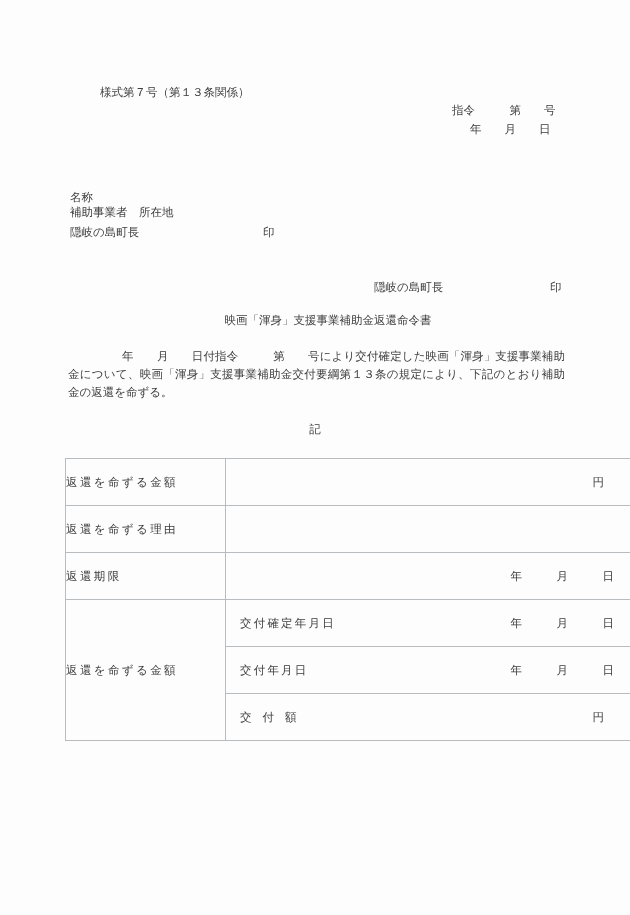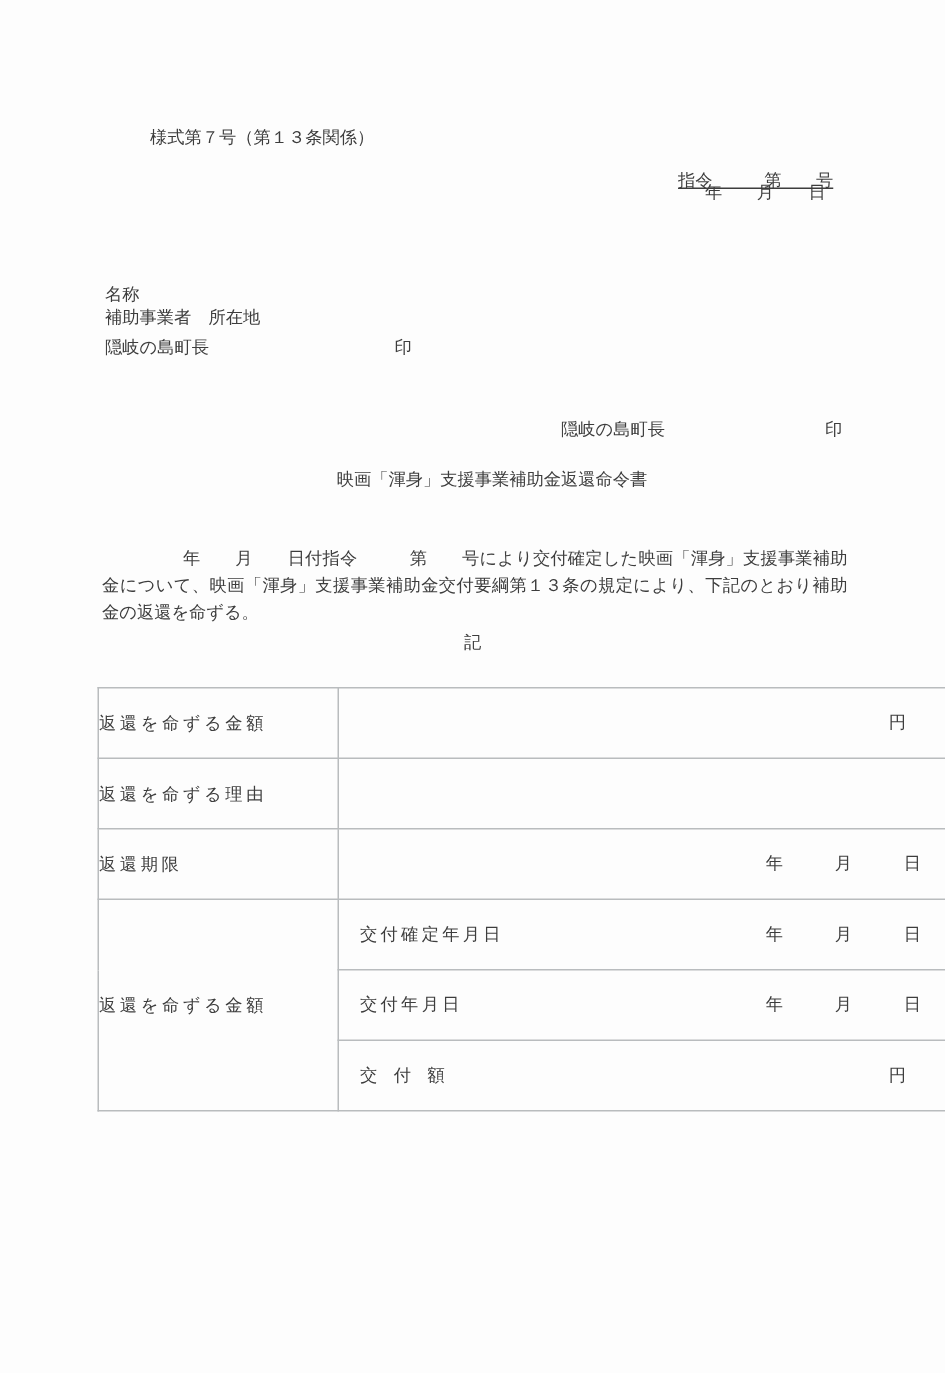--- a/index.html
+++ b/index.html
@@ -24,21 +24,21 @@
   .t {
     position: absolute;
     font-size: 11.5px;
     line-height: 1;
     white-space: pre;
     color: #3d3d3d;
   }
 
   .form-no      { left: 72px;  top: 87px; margin-left: 28px; }
 
-  .order-line   { left: 452px; top: 116px; text-decoration: underline; }
+  .order-line   { left: 452px; top: 105px; }
   .order-date   { left: 470px; top: 124px; }
 
   .recipient    { left: 70px;  top: 163px; margin-top: 44px; }
   .org-name     { left: 70px;  top: 192px; }
   .rep-name     { left: 70px;  top: 227px; }
   .rep-seal     { left: 263px; top: 227px; }
 
   .issuer       { left: 374px; top: 282px; }
   .issuer-seal  { left: 550px; top: 282px; }
 
@@ -50,21 +50,21 @@
     text-align: center;
     font-size: 11.5px;
     line-height: 1;
     color: #3d3d3d;
     padding-left: 13px;
   }
 
   .body-para {
     position: absolute;
     left: 68px;
-    top: 364px;
+    top: 347px;
     width: 497px;
     font-size: 11.5px;
     line-height: 18px;
     text-indent: 54px;
     text-align: justify;
     color: #3d3d3d;
   }
 
   .ki-mark {
     position: absolute;

